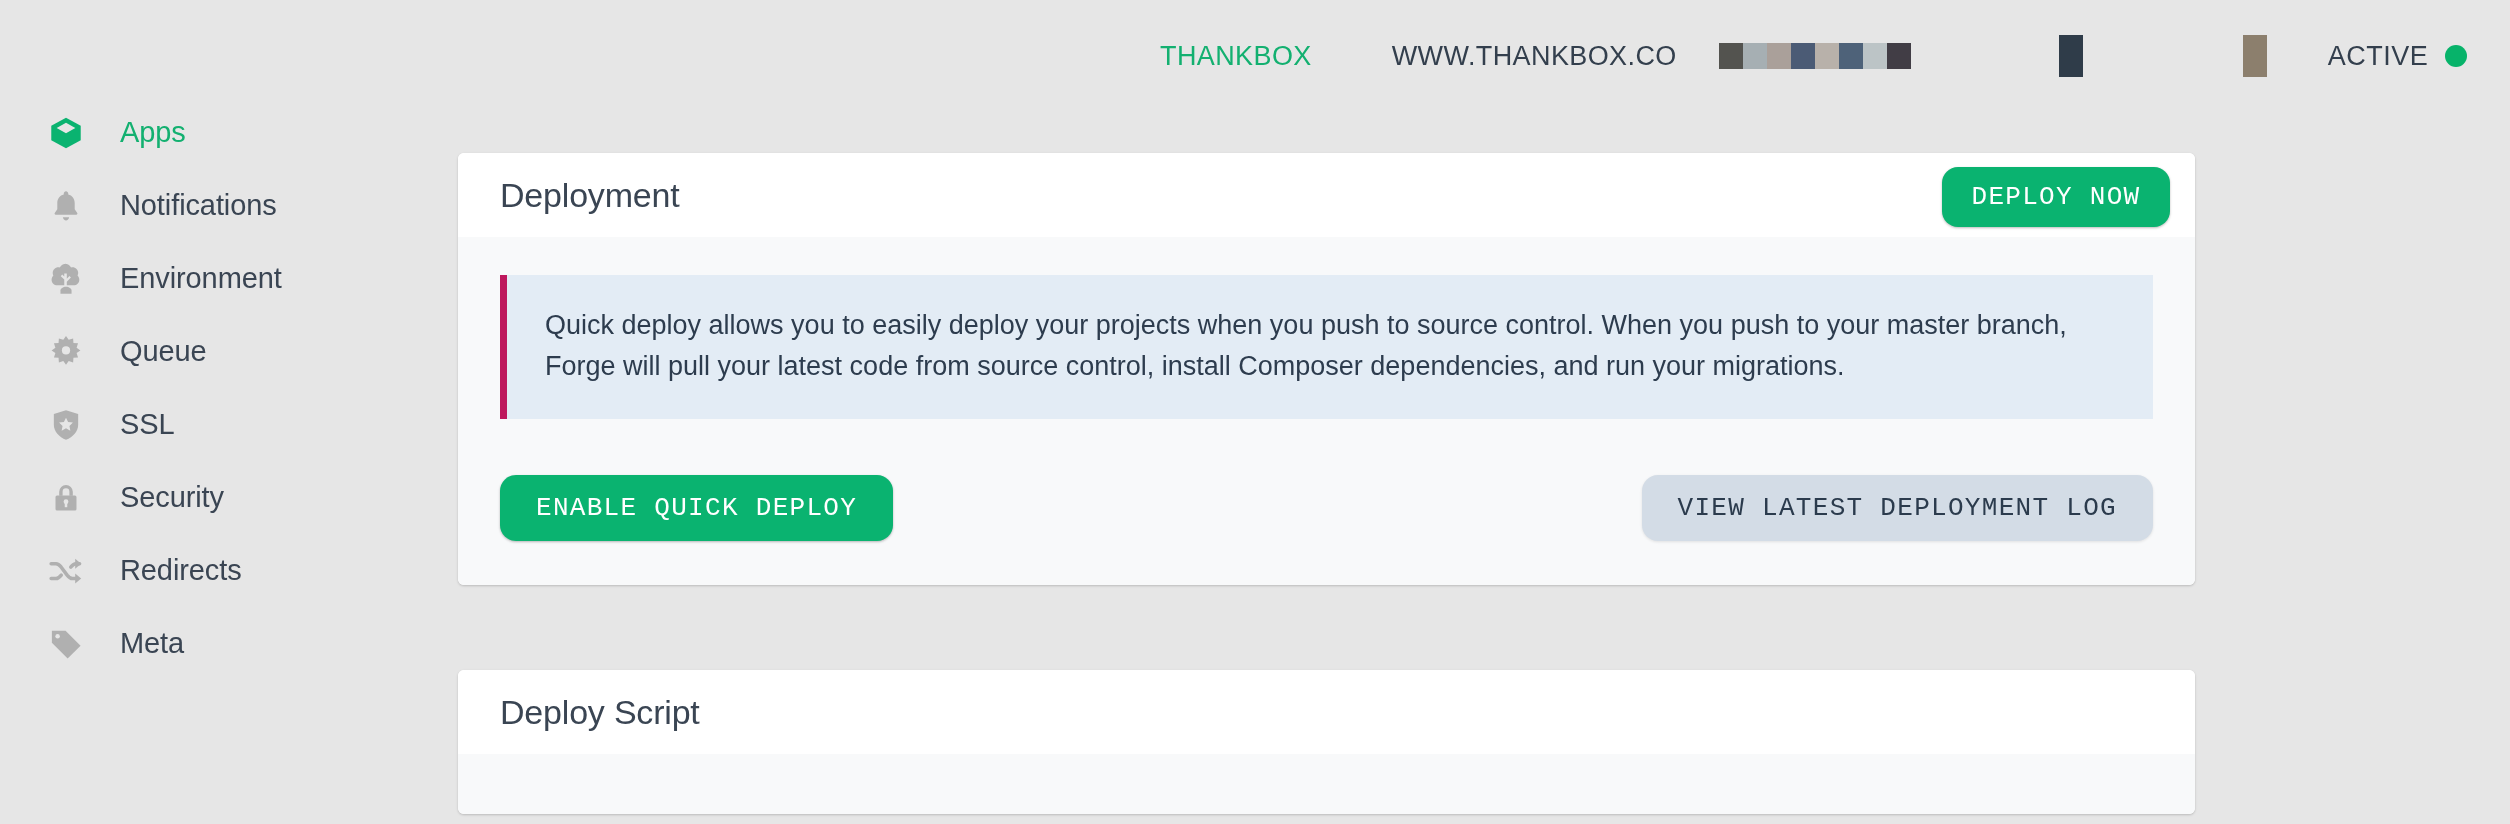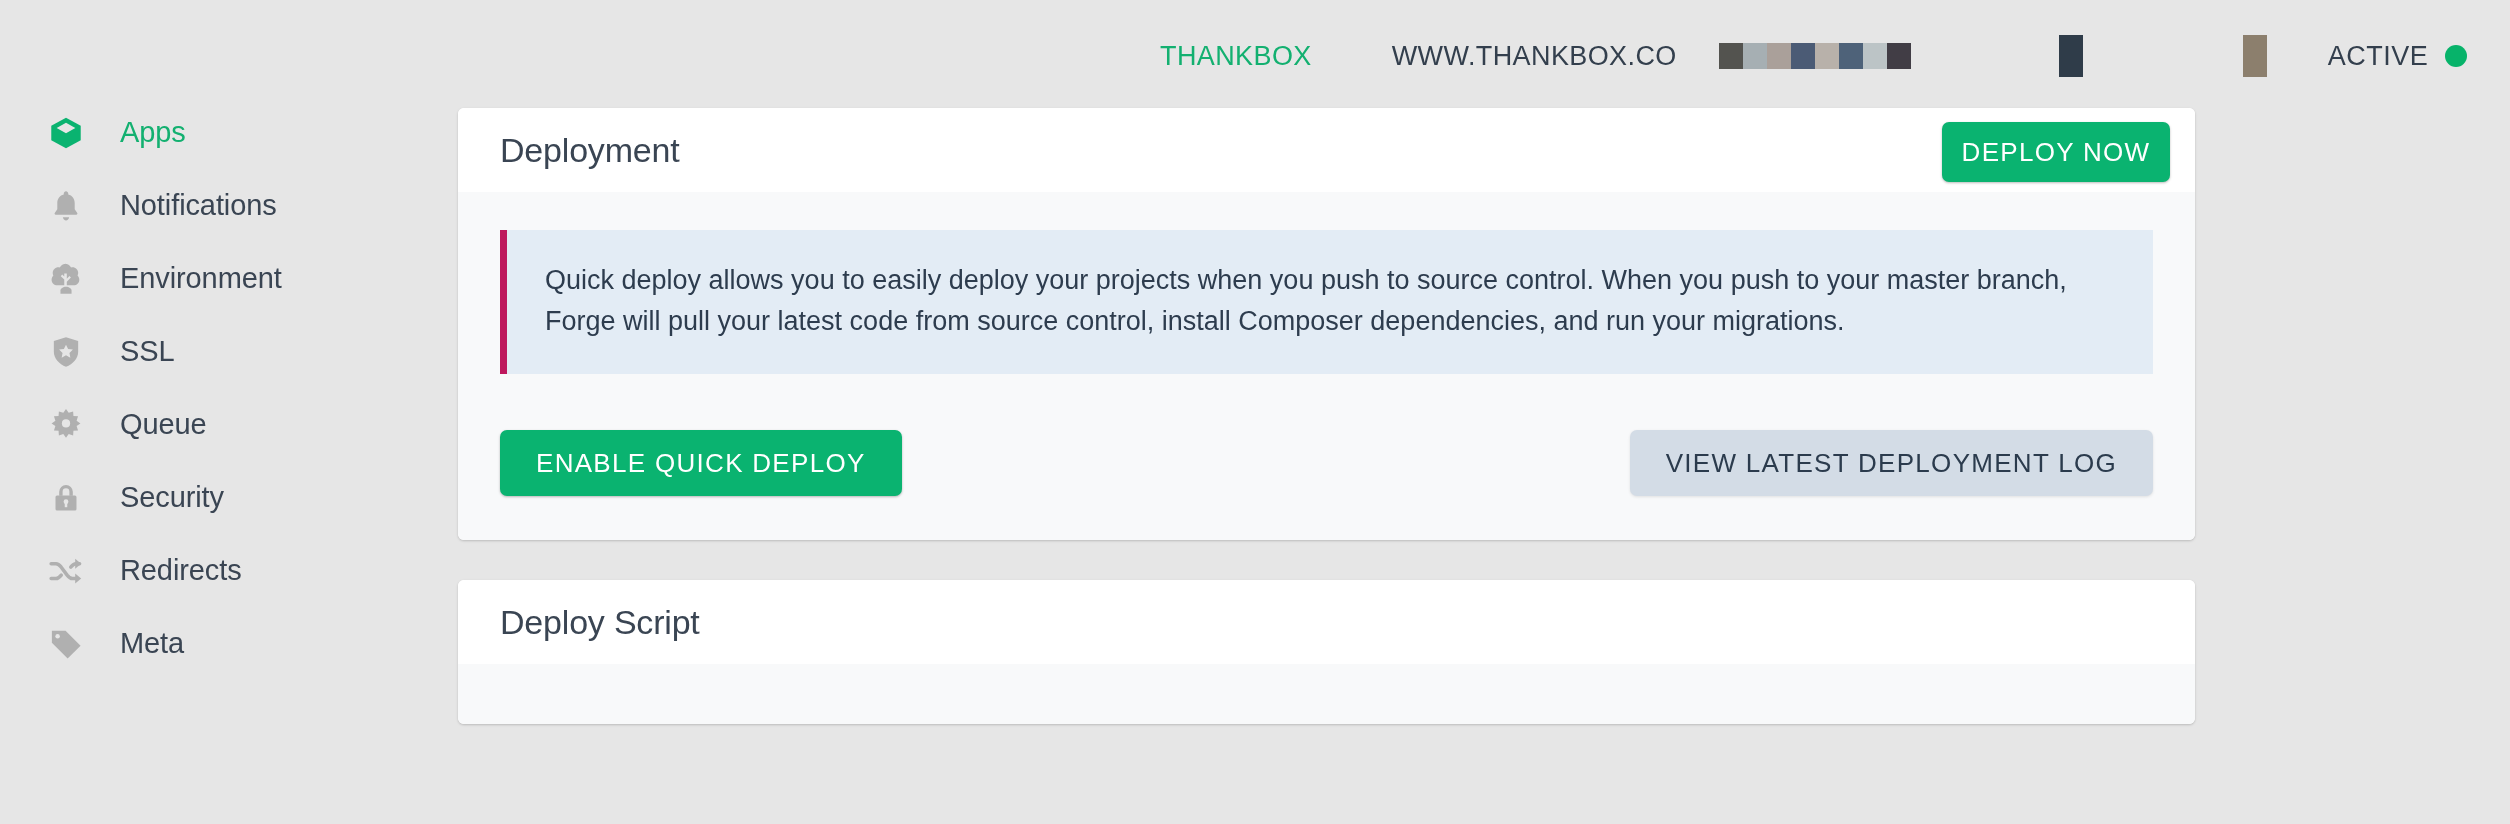--- a/index.html
+++ b/index.html
@@ -136,40 +136,41 @@
     width: 2052px;
     height: 744px;
     padding: 28px 34px 0 0;
   }
   .card {
     background: #ffffff;
     border-radius: 6px;
     box-shadow: 0 1px 3px rgba(0,0,0,0.13), 0 1px 2px rgba(0,0,0,0.07);
     overflow: hidden;
     width: 1737px;
+    margin-top: 45px;
   }
   .card-header {
     height: 84px;
     background: #ffffff;
     display: flex;
     align-items: center;
     justify-content: space-between;
     padding: 0 0 0 42px;
     position: relative;
   }
   .card-title {
     font-size: 34px;
     color: #3a4553;
     font-weight: 400;
     letter-spacing: -0.2px;
   }
   .btn {
     border: none;
-    border-radius: 7px;
-    font-family: Liberation Sans, sans-serif;
+    border-radius: 16px;
+    font-family: Liberation Mono, monospace;
     cursor: pointer;
     letter-spacing: 1.3px;
   }
   .btn-green {
     background: #0ab370;
     color: #ffffff;
     font-size: 26px;
     box-shadow: 0 1px 3px rgba(0,0,0,0.16), 0 1px 2px rgba(0,0,0,0.12);
   }
   .btn-deploy-now {
@@ -288,36 +289,36 @@
         <svg width="38" height="38" viewBox="0 0 24 24">
           <path d="M12 2.3c-1.7 0-3.2 1-3.9 2.4-.3-.1-.6-.1-.9-.1-2 0-3.6 1.6-3.6 3.6 0 .6.1 1.1.4 1.6-.7.7-1.1 1.6-1.1 2.6 0 2 1.6 3.6 3.6 3.6h4.4v-3.7l-2.2-2.1.9-1 1.3 1.2V8.6h1.6v3.2l1.7-1.7.9 1-2.6 2.6V16h4.3c2 0 3.6-1.6 3.6-3.6 0-1-.4-1.9-1.1-2.6.2-.5.4-1 .4-1.6 0-2-1.6-3.6-3.6-3.6-.3 0-.6 0-.9.1-.7-1.4-2.2-2.4-3.9-2.4z" fill="#b0b0b0"></path>
           <path d="M8.5 19.3c0-1.3 1.6-2.4 3.5-2.4s3.5 1.1 3.5 2.4v2h-7z" fill="#b0b0b0"></path>
         </svg>
       </span>
       <span class="nav-label">Environment</span>
     </div>
 
     <div class="nav-item">
       <span class="nav-icon">
+        <svg width="38" height="38" viewBox="0 0 24 24">
+          <path d="M12 1.9l1.7 2.4 2.8-.9.2 2.9 2.9.2-.9 2.8 2.4 1.7-2.4 1.7.9 2.8-2.9.2-.2 2.9-2.8-.9L12 20.1l-1.7-2.4-2.8.9-.2-2.9-2.9-.2.9-2.8L2.9 11l2.4-1.7-.9-2.8 2.9-.2.2-2.9 2.8.9z" fill="#b0b0b0"></path>
+          <circle cx="12" cy="11" r="2.6" fill="#e6e6e6"></circle>
+        </svg>
+      </span>
+      <span class="nav-label">Queue</span>
+    </div>
+
+    <div class="nav-item">
+      <span class="nav-icon">
         <svg width="36" height="36" viewBox="0 0 24 24">
           <path d="M12 2.1 3.9 4.6v7.2c0 4.6 3.4 8 8.1 10.1 4.7-2.1 8.1-5.5 8.1-10.1V4.6z" fill="#b0b0b0"></path>
           <path d="M12 7.1l1.4 2.9 3.2.4-2.3 2.2.6 3.2-2.9-1.6-2.9 1.6.6-3.2L7.4 10.4l3.2-.4z" fill="#e6e6e6"></path>
         </svg>
       </span>
       <span class="nav-label">SSL</span>
-    </div>
-
-    <div class="nav-item">
-      <span class="nav-icon">
-        <svg width="38" height="38" viewBox="0 0 24 24">
-          <path d="M12 1.9l1.7 2.4 2.8-.9.2 2.9 2.9.2-.9 2.8 2.4 1.7-2.4 1.7.9 2.8-2.9.2-.2 2.9-2.8-.9L12 20.1l-1.7-2.4-2.8.9-.2-2.9-2.9-.2.9-2.8L2.9 11l2.4-1.7-.9-2.8 2.9-.2.2-2.9 2.8.9z" fill="#b0b0b0"></path>
-          <circle cx="12" cy="11" r="2.6" fill="#e6e6e6"></circle>
-        </svg>
-      </span>
-      <span class="nav-label">Queue</span>
     </div>
 
     <div class="nav-item">
       <span class="nav-icon">
         <svg width="34" height="34" viewBox="0 0 24 24">
           <path d="M7.2 10.4V7.6a4.8 4.8 0 0 1 9.6 0v2.8h-2.4V7.6a2.4 2.4 0 0 0-4.8 0v2.8z" fill="#b0b0b0"></path>
           <rect x="4.6" y="10.2" width="14.8" height="10.6" rx="1.1" fill="#b0b0b0"></rect>
           <circle cx="12" cy="14.6" r="1.7" fill="#e6e6e6"></circle>
           <rect x="11.1" y="15.1" width="1.8" height="3.4" fill="#e6e6e6"></rect>
         </svg>

